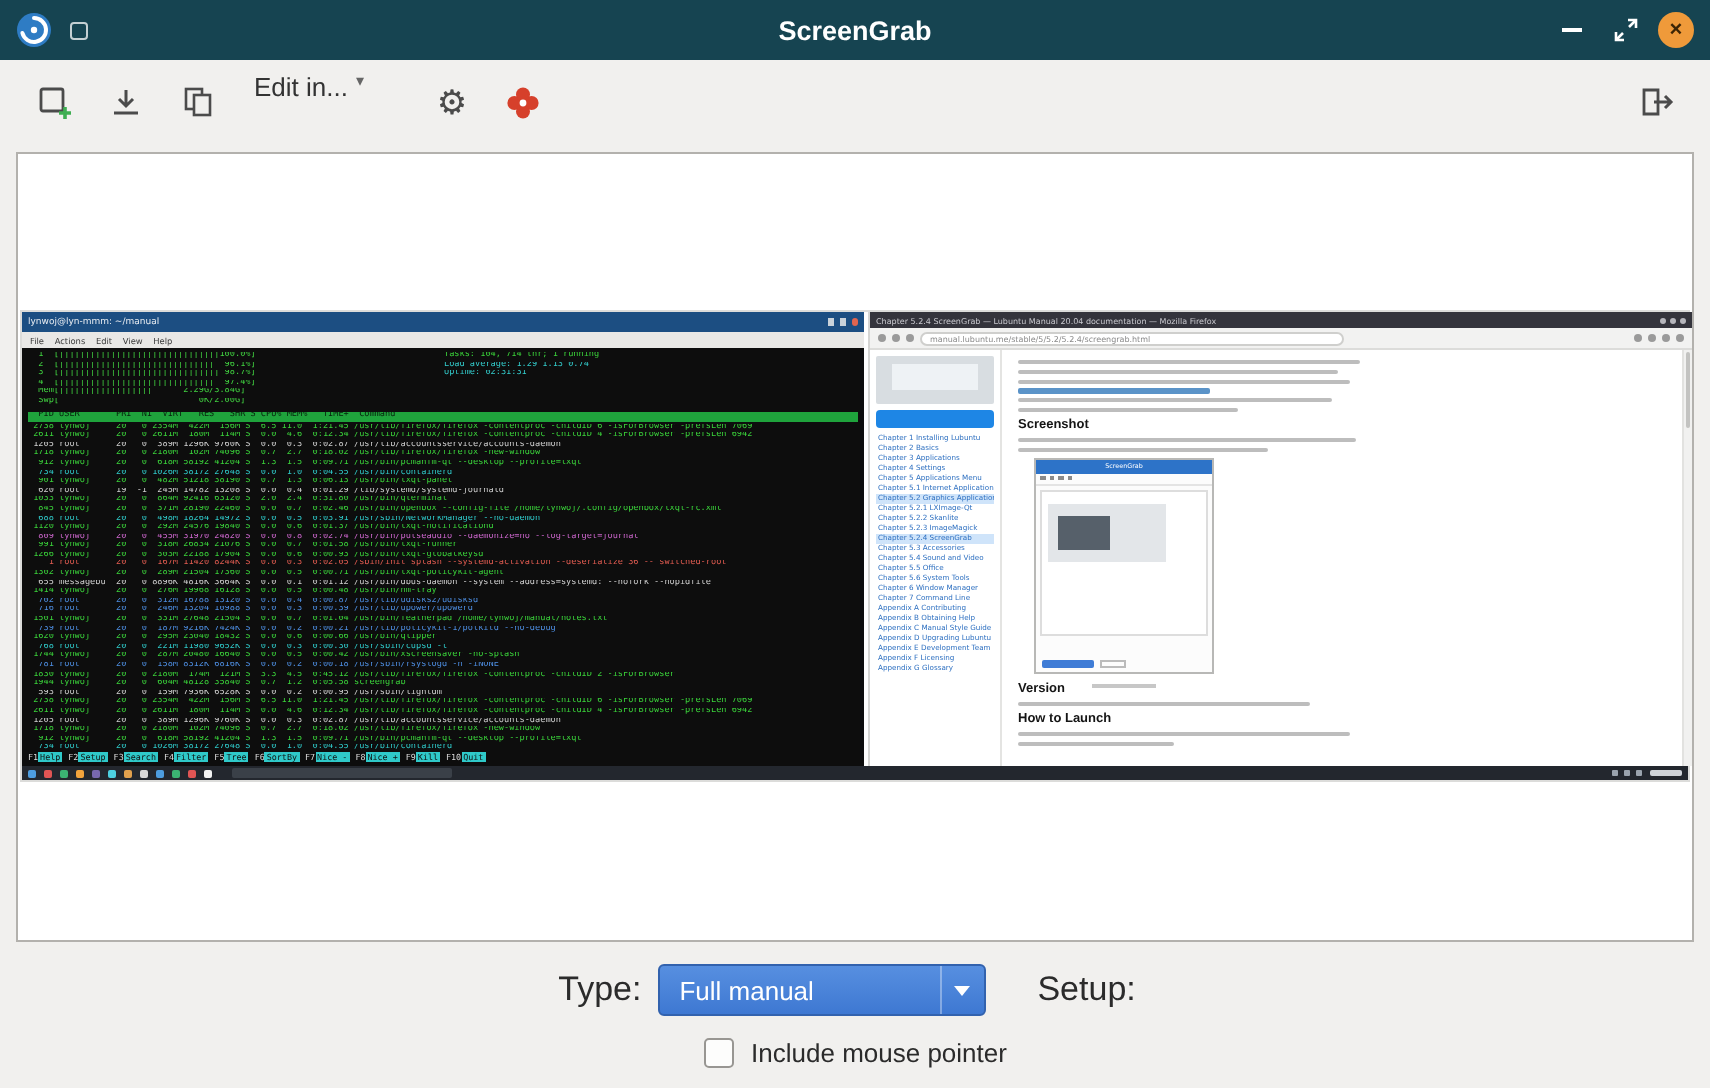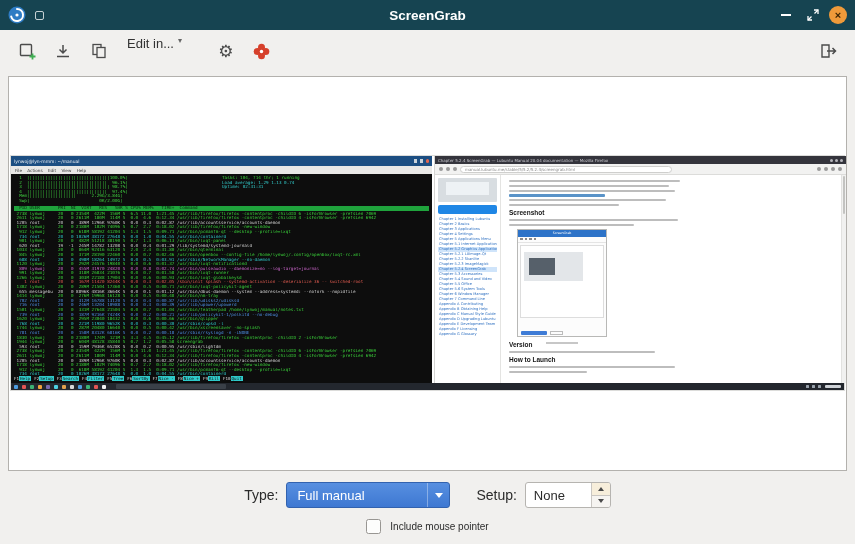--- a/index.html
+++ b/index.html
@@ -90,35 +90,35 @@
   .taskbar{position:absolute;left:0;bottom:0;width:833px;height:7px;background:#23272e;display:flex;align-items:center;padding:0 3px;gap:4px}
   .tbi{width:4px;height:4px;border-radius:1px;flex:0 0 auto}
   .tk-win{width:110px;height:4.5px;background:#3a4048;border-radius:1px;margin-left:6px;flex:0 0 auto}
   .tk-sp{flex:1}
   .tk-tray{display:flex;gap:3px;align-items:center}
   .tk-tray i{width:3px;height:3px;background:#9aa3ad;display:block;border-radius:0.5px}
   .tk-clock{width:16px;height:3.5px;background:#cfd3d8;border-radius:1px}
 
   
   .frow1{position:absolute;left:0;right:0;top:482px;height:26px;display:flex;align-items:center;justify-content:center}
-  .flabel{font-size:14px;color:#2b2b2b;margin-right:8px}
+  .flabel{font-size:17px;color:#2b2b2b;margin-right:8px}
   .combo{width:164px;height:26px;background:linear-gradient(#578fe0,#3e78d2);border:1px solid #3262ae;border-radius:3px;display:flex;align-items:center;color:#fff;font-size:13px;padding-left:10px;position:relative}
   .combo-arrow{position:absolute;right:0;top:0;bottom:0;width:22px;border-left:1px solid rgba(255,255,255,.35);display:flex;align-items:center;justify-content:center}
   .combo-arrow::after{content:"";border-left:4px solid transparent;border-right:4px solid transparent;border-top:5px solid #fff}
   .gap2{width:26px}
   .spin{width:86px;height:26px;background:#fff;border:1px solid #b6b4b0;border-radius:3px;display:flex;align-items:center;font-size:13px;color:#2b2b2b;padding-left:8px;position:relative}
   .spin-btns{position:absolute;right:0;top:0;bottom:0;width:19px;border-left:1px solid #c9c6c2;display:flex;flex-direction:column}
   .spin-up,.spin-down{flex:1;background:#f6f4f1;display:flex;align-items:center;justify-content:center}
   .spin-up{border-bottom:1px solid #c9c6c2;border-radius:0 2px 0 0;background:#f7eedb}
   .spin-down{border-radius:0 0 2px 0}
   .spin-up::after{content:"";border-left:3.5px solid transparent;border-right:3.5px solid transparent;border-bottom:4.5px solid #4a4a4a}
   .spin-down::after{content:"";border-left:3.5px solid transparent;border-right:3.5px solid transparent;border-top:4.5px solid #4a4a4a}
   .frow2{position:absolute;left:0;right:0;top:513px;height:26px;display:flex;align-items:center;justify-content:center;gap:9px}
   .checkbox{width:15px;height:15px;background:#fdfdfc;border:1px solid #989692;border-radius:2.5px}
-  .cklabel{font-size:10px;color:#2b2b2b}
+  .cklabel{font-size:13px;color:#2b2b2b}
 </style>
 </head>
 <body>
 
 <div id="app">
 
   <div class="titlebar">
     <div class="appicon">
       <svg width="18" height="18" viewBox="0 0 18 18">
         <circle cx="9" cy="9" r="8.5" fill="#2e7cc4"></circle>
@@ -417,26 +417,19 @@
   </div>
 
   <div class="frow1">
     <span class="flabel">Type:</span>
     <div class="combo">
       <span>Full manual</span>
       <span class="combo-arrow"></span>
     </div>
     <span class="gap2"></span>
     <span class="flabel">Setup:</span>
-    <div class="spin">
-      <span>None</span>
-      <span class="spin-btns">
-        <span class="spin-up"></span>
-        <span class="spin-down"></span>
-      </span>
-    </div>
   </div>
   <div class="frow2">
     <span class="checkbox"></span>
     <span class="cklabel">Include mouse pointer</span>
   </div>
 
 </div>
 
 </body></html>

